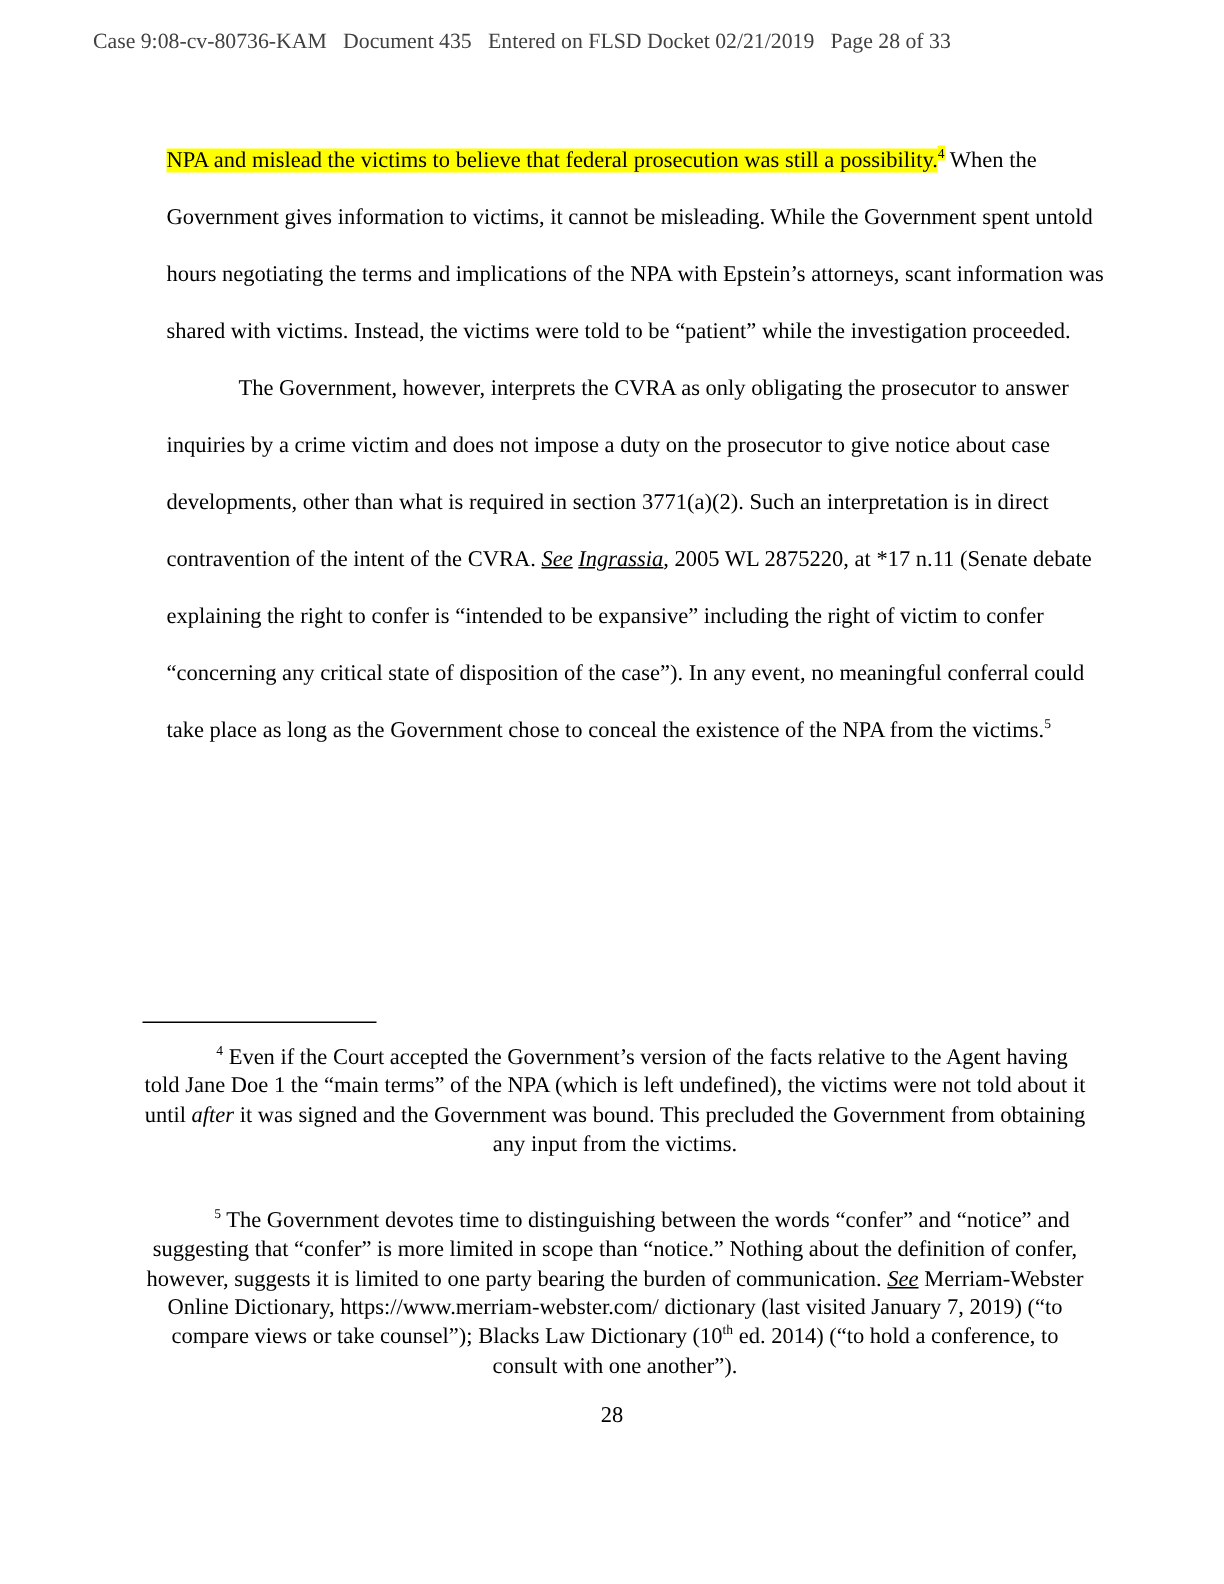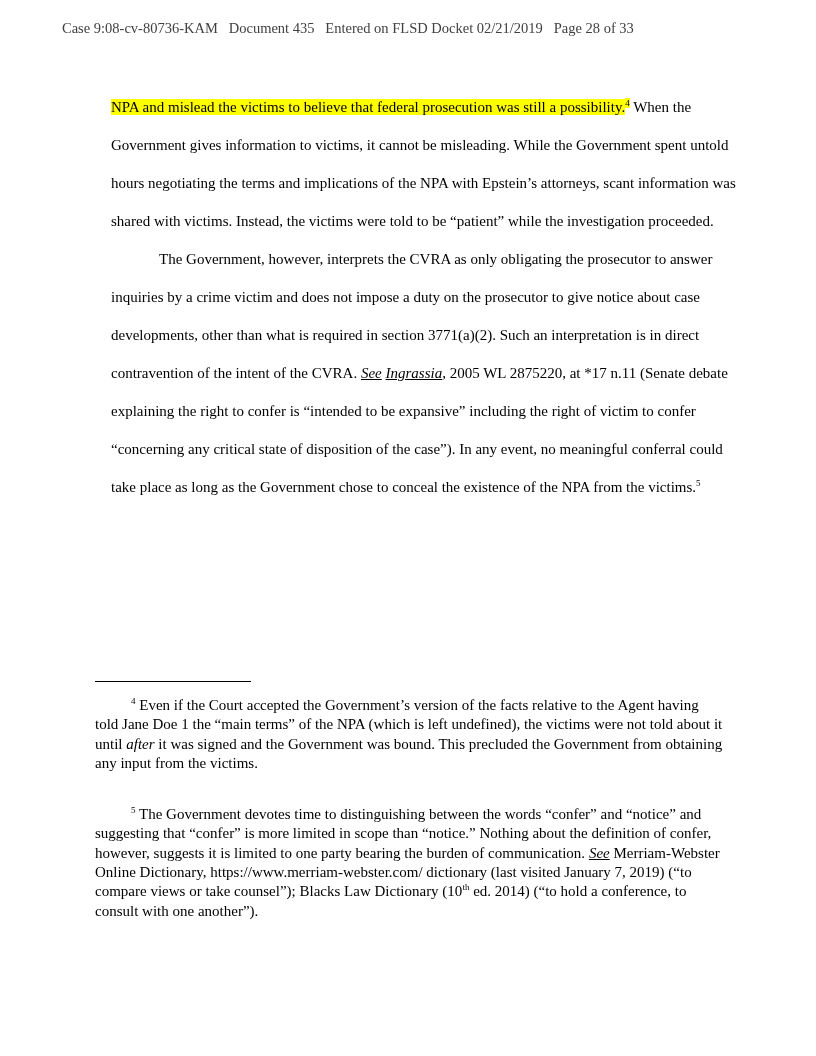--- a/index.html
+++ b/index.html
@@ -48,21 +48,21 @@
     border-top: 1.5px solid #000000;
     height: 0;
   }
   .footnotes {
     position: absolute;
     left: 95px;
     top: 696px;
     width: 630px;
     font-size: 15px;
     line-height: 19.3px;
-    text-align: left;
+    text-align: center;
   }
   .footnotes p { margin: 0; text-indent: 36px; }
   .footnotes p.fn-5 { margin-top: 32px; }
   .page-number {
     position: absolute;
     left: 0;
     top: 936px;
     width: 816px;
     text-align: center;
     font-size: 15px;
@@ -83,14 +83,15 @@
   </div>
 
   <div class="fn-sep"></div>
 
   <div class="footnotes">
     <p class="fn-4"><sup class="ref">4</sup><span>  Even if the Court accepted the Government’s version of the facts relative to the Agent having told Jane Doe 1 the “main terms” of the NPA (which is left undefined), the victims were not told about it until </span><span class="i">after</span><span> it was signed and the Government was bound.  This precluded the Government from obtaining any input from the victims.</span></p>
 
     <p class="fn-5"><sup class="ref">5</sup><span> The Government devotes time to distinguishing between the words “confer” and “notice” and suggesting that “confer” is more limited in scope than “notice.”  Nothing about the definition of confer, however, suggests it is limited to one party bearing the burden of communication.  </span><span class="u">See</span><span> Merriam-Webster Online Dictionary, https://www.merriam-webster.com/ dictionary (last visited January 7, 2019) (“to compare views or take counsel”); Blacks Law Dictionary (10</span><sup class="ref">th</sup><span> ed. 2014) (“to hold a conference, to consult with one another”).</span></p>
   </div>
 
+  <div class="page-number">28</div>
 
 </div>
 
 </body></html>

